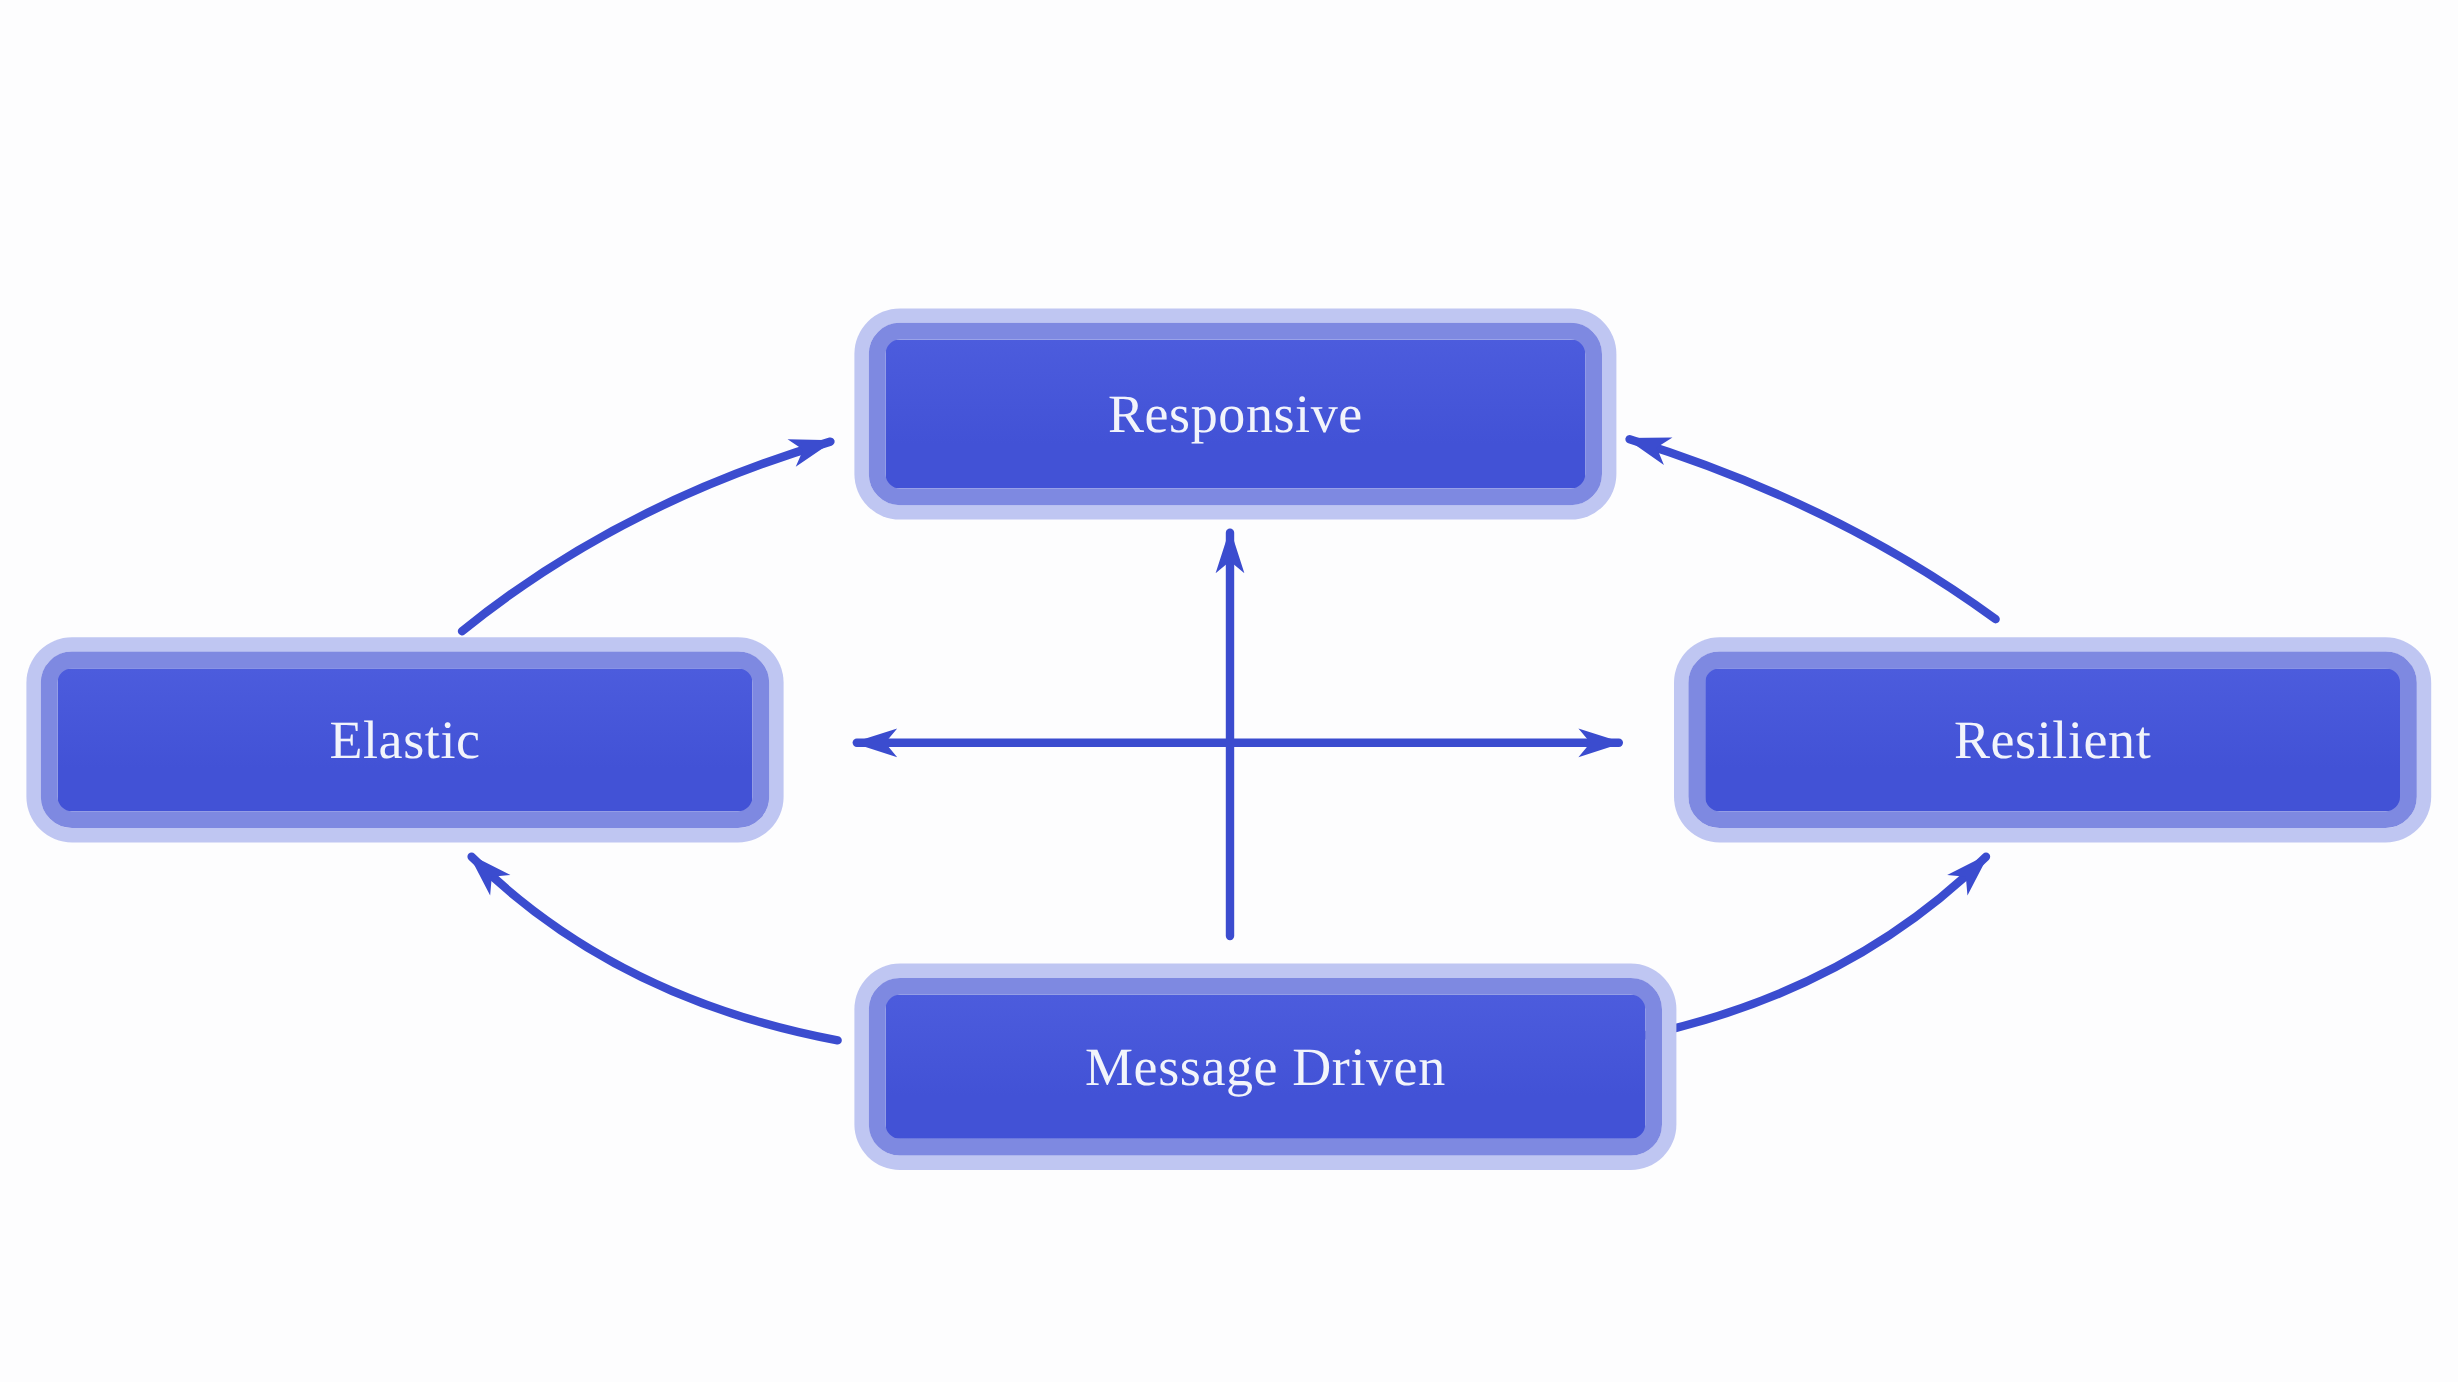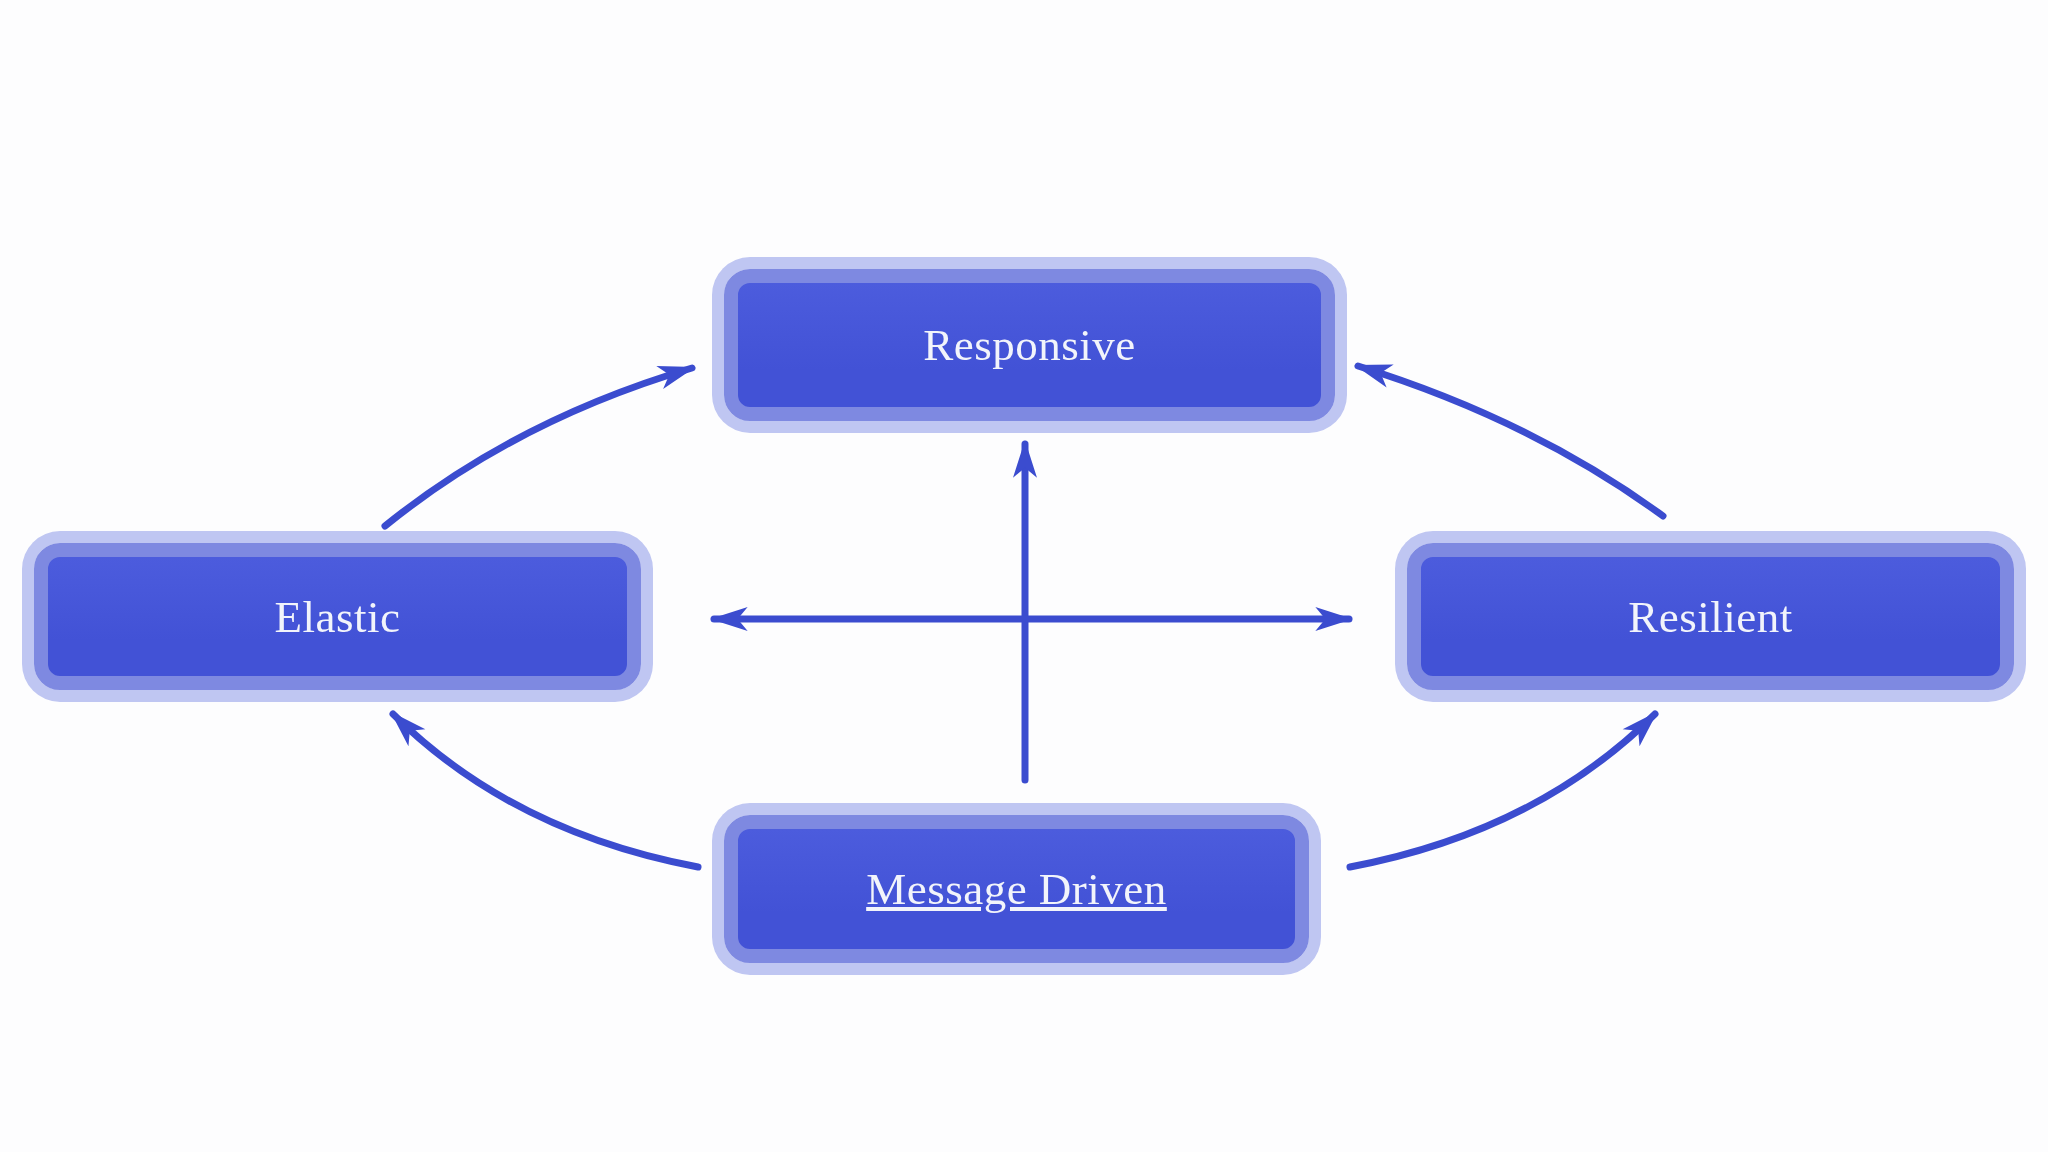--- a/index.html
+++ b/index.html
@@ -41,21 +41,21 @@
     box-shadow:0 0 0 12px var(--node_outer);
     color:var(--label);
     font-size:45px;
     letter-spacing:0.5px;
     text-align:center;
     user-select:none;
   }
   .node-responsive{ left:724px; top:229px;  width:611px; height:152px; }
   .node-elastic   { left:34px;  top:503px;  width:607px; height:147px; }
   .node-resilient { left:1407px;top:503px;  width:607px; height:147px; }
-  .node-message   { left:724px; top:775px;  width:585px; height:148px;text-decoration:underline; }
+  .node-message   { left:724px; top:775px;  width:661px; height:148px; }
 </style>
 </head>
 <body style="background: rgb(253, 253, 254);">
 
 <div class="stage">
 
   <svg class="edges" viewBox="0 0 2048 1152" xmlns="http://www.w3.org/2000/svg" aria-hidden="true">
     <defs>
       <marker id="ah" viewBox="0 0 12 8" refX="10.5" refY="4" markerWidth="40" markerHeight="27" orient="auto-start-reverse" markerUnits="userSpaceOnUse">
         <path class="ah" d="M0.4,0.4 L11.6,4 L0.4,7.6 L3.4,4 Z"></path>

